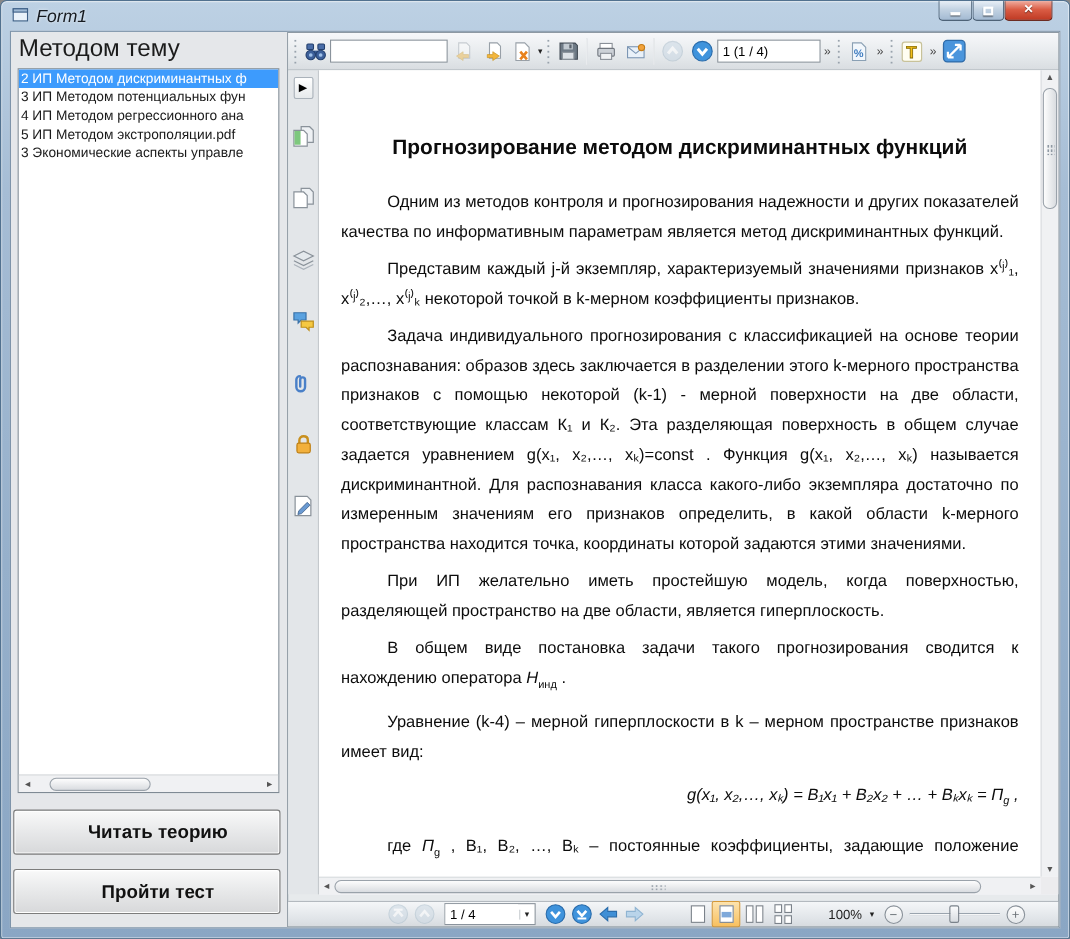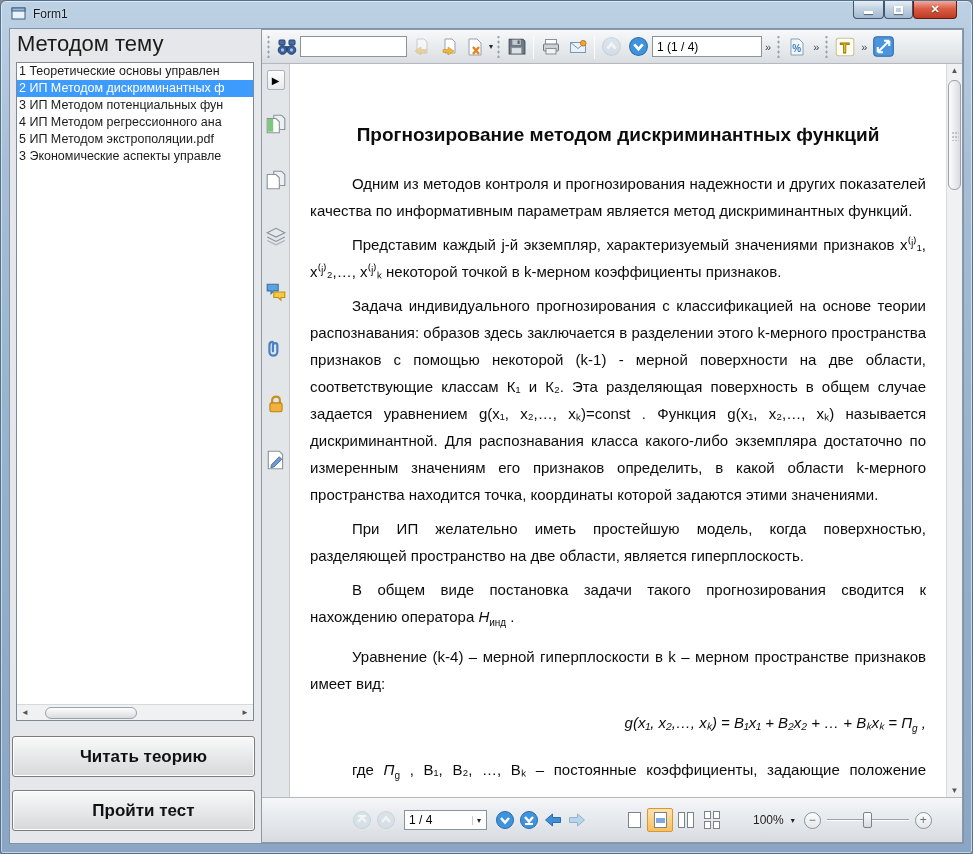--- a/index.html
+++ b/index.html
@@ -1,21 +1,21 @@
 <!DOCTYPE html>
 <html><head>
 <meta charset="utf-8">
 <style>
   html,body{margin:0;padding:0;background:#888;}
   *{box-sizing:border-box;font-family:"Liberation Sans",sans-serif;}
   .window{position:relative;width:973px;height:854px;background:linear-gradient(180deg,#bdd1e4 0%,#a6bdd5 20%,#96b0cb 60%,#8aa6c4 100%);border:1px solid #51718f;border-radius:6px 6px 3px 3px;box-shadow:inset 0 0 0 1px rgba(255,255,255,.5);overflow:hidden;}
   
   .titlebar{position:absolute;left:0;top:0;right:0;height:27px;}
   .app-icon{position:absolute;left:10px;top:6px;width:16px;height:14px;}
-  .title-text{position:absolute;left:32px;top:6px;font-size:12px;color:#151a20;text-shadow:0 0 3px rgba(255,255,255,.8);}
+  .title-text{position:absolute;left:32px;top:6px;font-size:16px;color:#151a20;text-shadow:0 0 3px rgba(255,255,255,.8);font-style:italic;}
   .win-btns{position:absolute;right:15px;top:0;display:flex;}
   .win-btn{height:18px;border:1px solid #43576c;border-top:none;border-radius:0 0 4px 4px;display:flex;align-items:center;justify-content:center;margin-left:0;}
   .btn-min{width:31px;background:linear-gradient(#e7eef6,#c2d2e2 45%,#a3bad2);}
   .btn-max{width:29px;background:linear-gradient(#e7eef6,#c2d2e2 45%,#a3bad2);}
   .btn-close{width:44px;background:linear-gradient(#efab9d,#da5d45 45%,#bf3a24);border-color:#641a0e;}
   .glyph-min{width:9px;height:3px;background:#fff;box-shadow:0 1px 1px rgba(0,0,0,.5);margin-top:6px;}
   .glyph-max{width:9px;height:8px;border:2px solid #fff;box-shadow:0 1px 1px rgba(0,0,0,.4);}
   .glyph-close{color:#fff;font-size:11px;font-weight:bold;text-shadow:0 1px 1px rgba(0,0,0,.5);line-height:1;}
   
   .client{position:absolute;left:8px;top:27px;right:8px;bottom:9px;background:#e5e7ea;border:1px solid #7e94aa;}
@@ -33,21 +33,21 @@
   .btn-test{top:761px;}
   
   .viewer{position:absolute;left:251px;top:0;right:0;height:100%;border:1px solid #8e99a3;background:#e7eaec;}
   .toolbar{position:absolute;left:0;top:0;right:0;height:34px;background:linear-gradient(#f7f8fa,#e3e7ea 70%,#d9dde1);border-bottom:1px solid #b3b9bf;display:flex;align-items:center;padding:0 2px;}
   .grip{width:5px;height:22px;margin:0 2px;background-image:radial-gradient(#98a2ac 1px,transparent 1.3px);background-size:5px 5px;background-position:center;}
   .tb-btn{width:27px;height:27px;display:flex;align-items:center;justify-content:center;border-radius:2px;flex:0 0 auto;}
   .tb-btn.disabled{opacity:.45;}
   .tb-sep{width:1px;height:24px;background:#b5bbc2;border-right:1px solid #fafbfc;margin:0 3px;flex:0 0 auto;}
   .tb-input{height:21px;border:1px solid #8a939c;background:#fff;font-size:12px;padding:0 4px;flex:0 0 auto;}
   .search-input{width:107px;}
-  .pagefield{width:110px;}
+  .pagefield{width:94px;}
   .chev{font-size:11px;color:#444;margin:0 3px;flex:0 0 auto;}
   .dd{font-size:8px;color:#222;margin:0 1px;flex:0 0 auto;}
   
   .main{position:absolute;left:0;top:34px;right:0;bottom:29px;}
   .strip{position:absolute;left:0;top:0;width:28px;height:100%;background:#e3e6e9;border-right:1px solid #c5c9cd;display:flex;flex-direction:column;align-items:center;padding-top:6px;}
   .strip-btn{width:24px;height:24px;display:flex;align-items:center;justify-content:center;margin-bottom:32px;}
   .expand-btn{width:18px;height:20px;background:linear-gradient(#fff,#e7eaec);border:1px solid #aab2ba;border-radius:2px;font-size:10px;color:#000;display:flex;align-items:center;justify-content:center;margin-bottom:22px;}
   .docarea{position:absolute;left:28px;top:0;right:0;bottom:0;background:#fff;}
   .page{position:absolute;left:0;top:0;right:16px;bottom:16px;background:#fff;overflow:hidden;padding:60px 20px 0 20px;}
   .doc{font-family:"Liberation Serif",serif;color:#0c0c0c;}
@@ -60,21 +60,21 @@
   .vscroll{position:absolute;top:0;right:0;width:16px;bottom:16px;background:#f0f1f3;border-left:1px solid #d9dcdf;}
   .vscroll .sb-arrow{position:absolute;left:0;width:100%;text-align:center;font-size:8px;color:#555;}
   .v-up{top:2px;} .v-down{bottom:2px;}
   .v-thumb{position:absolute;left:1px;top:16px;width:13px;height:110px;background:linear-gradient(90deg,#fdfdfd,#d9dce0);border:1px solid #9aa2aa;border-radius:6px;}
   .hscroll{position:absolute;left:0;right:16px;bottom:0;height:16px;background:#f0f1f3;border-top:1px solid #d9dcdf;display:flex;align-items:center;}
   .hscroll .sb-arrow{width:14px;text-align:center;font-size:8px;color:#555;}
   .h-thumb{width:588px;height:12px;background:linear-gradient(#fdfdfd,#d9dce0);border:1px solid #9aa2aa;border-radius:6px;position:relative;}
   .thumb-grip{position:absolute;left:50%;top:3px;transform:translateX(-50%);width:14px;height:6px;background-image:radial-gradient(#8e98a2 .8px,transparent 1px);background-size:4px 3px;}
   .corner{position:absolute;right:0;bottom:0;width:16px;height:16px;background:#ececee;}
   
-  .statusbar{position:absolute;left:0;right:0;bottom:0;height:45px;background:linear-gradient(#f4f6f8,#e0e4e8 70%,#d7dbdf);border-top:1px solid #b3b9bf;display:flex;align-items:center;}
+  .statusbar{position:absolute;left:0;right:0;bottom:0;height:23px;background:linear-gradient(#f4f6f8,#e0e4e8 70%,#d7dbdf);border-top:1px solid #b3b9bf;display:flex;align-items:center;}
   .sb-btn{width:24px;height:24px;display:flex;align-items:center;justify-content:center;flex:0 0 auto;}
   .combo{display:flex;align-items:center;border:1px solid #8a939c;background:#fff;height:20px;flex:0 0 auto;}
   .combo input{border:none;width:66px;height:18px;font-size:12px;padding:0 4px;outline:none;}
   .combo .dd{width:13px;text-align:center;border-left:1px solid #c8ccd0;}
   .layout-btn{width:26px;height:24px;display:flex;align-items:center;justify-content:center;border-radius:2px;flex:0 0 auto;}
   .layout-btn.selected{background:linear-gradient(#fde3ae,#f8c05f);border:1px solid #d69836;}
   .lay-single{width:13px;height:16px;background:#fff;border:1px solid #7b828a;}
   .lay-cont{width:13px;height:16px;background:#fff;border:1px solid #7b828a;position:relative;}
   .lay-cont:after{content:"";position:absolute;left:1px;right:1px;top:5px;height:5px;background:#7fa9da;}
   .lay-two{display:flex;gap:2px;} .lay-two div{width:7px;height:16px;background:#fff;border:1px solid #7b828a;}
@@ -110,21 +110,20 @@
           <span class="glyph-close">✕</span>
         </div>
     </div>
   </div>
 
   <div class="client">
 
     <div class="sidebar">
       <div class="sidebar-heading">Методом тему</div>
       <div class="listbox">
-        <div class="list-item">1 Теоретические основы управлен</div>
         <div class="list-item selected">2 ИП Методом дискриминантных ф</div>
         <div class="list-item">3 ИП Методом потенциальных фун</div>
         <div class="list-item">4 ИП Методом регрессионного ана</div>
         <div class="list-item">5 ИП Методом экстрополяции.pdf</div>
         <div class="list-item">3 Экономические аспекты управле</div>
         <div class="lb-hscroll">
           <span class="sb-arrow">◄</span>
           <span class="lb-thumb"></span>
           <span class="sb-arrow" style="margin-left:auto;">►</span>
         </div>

